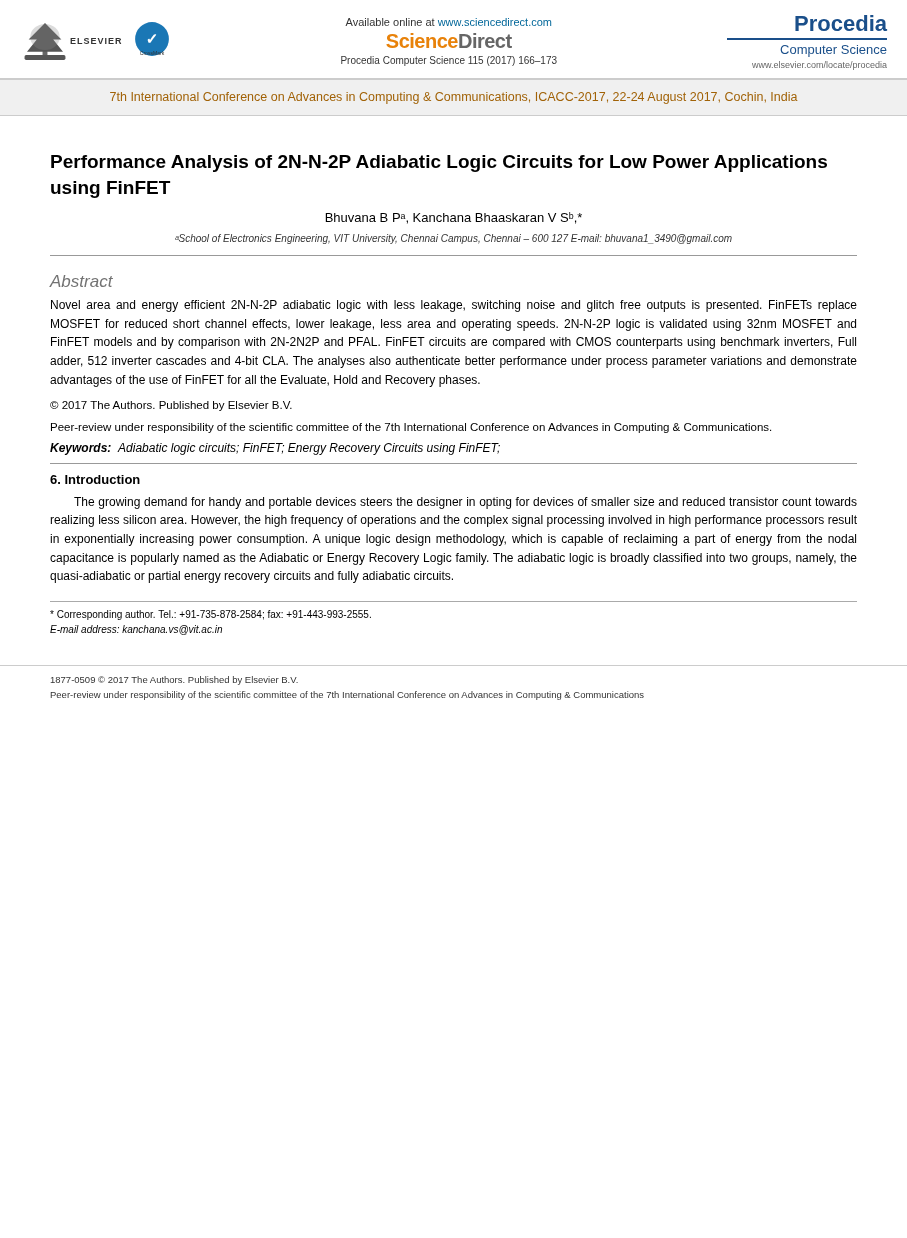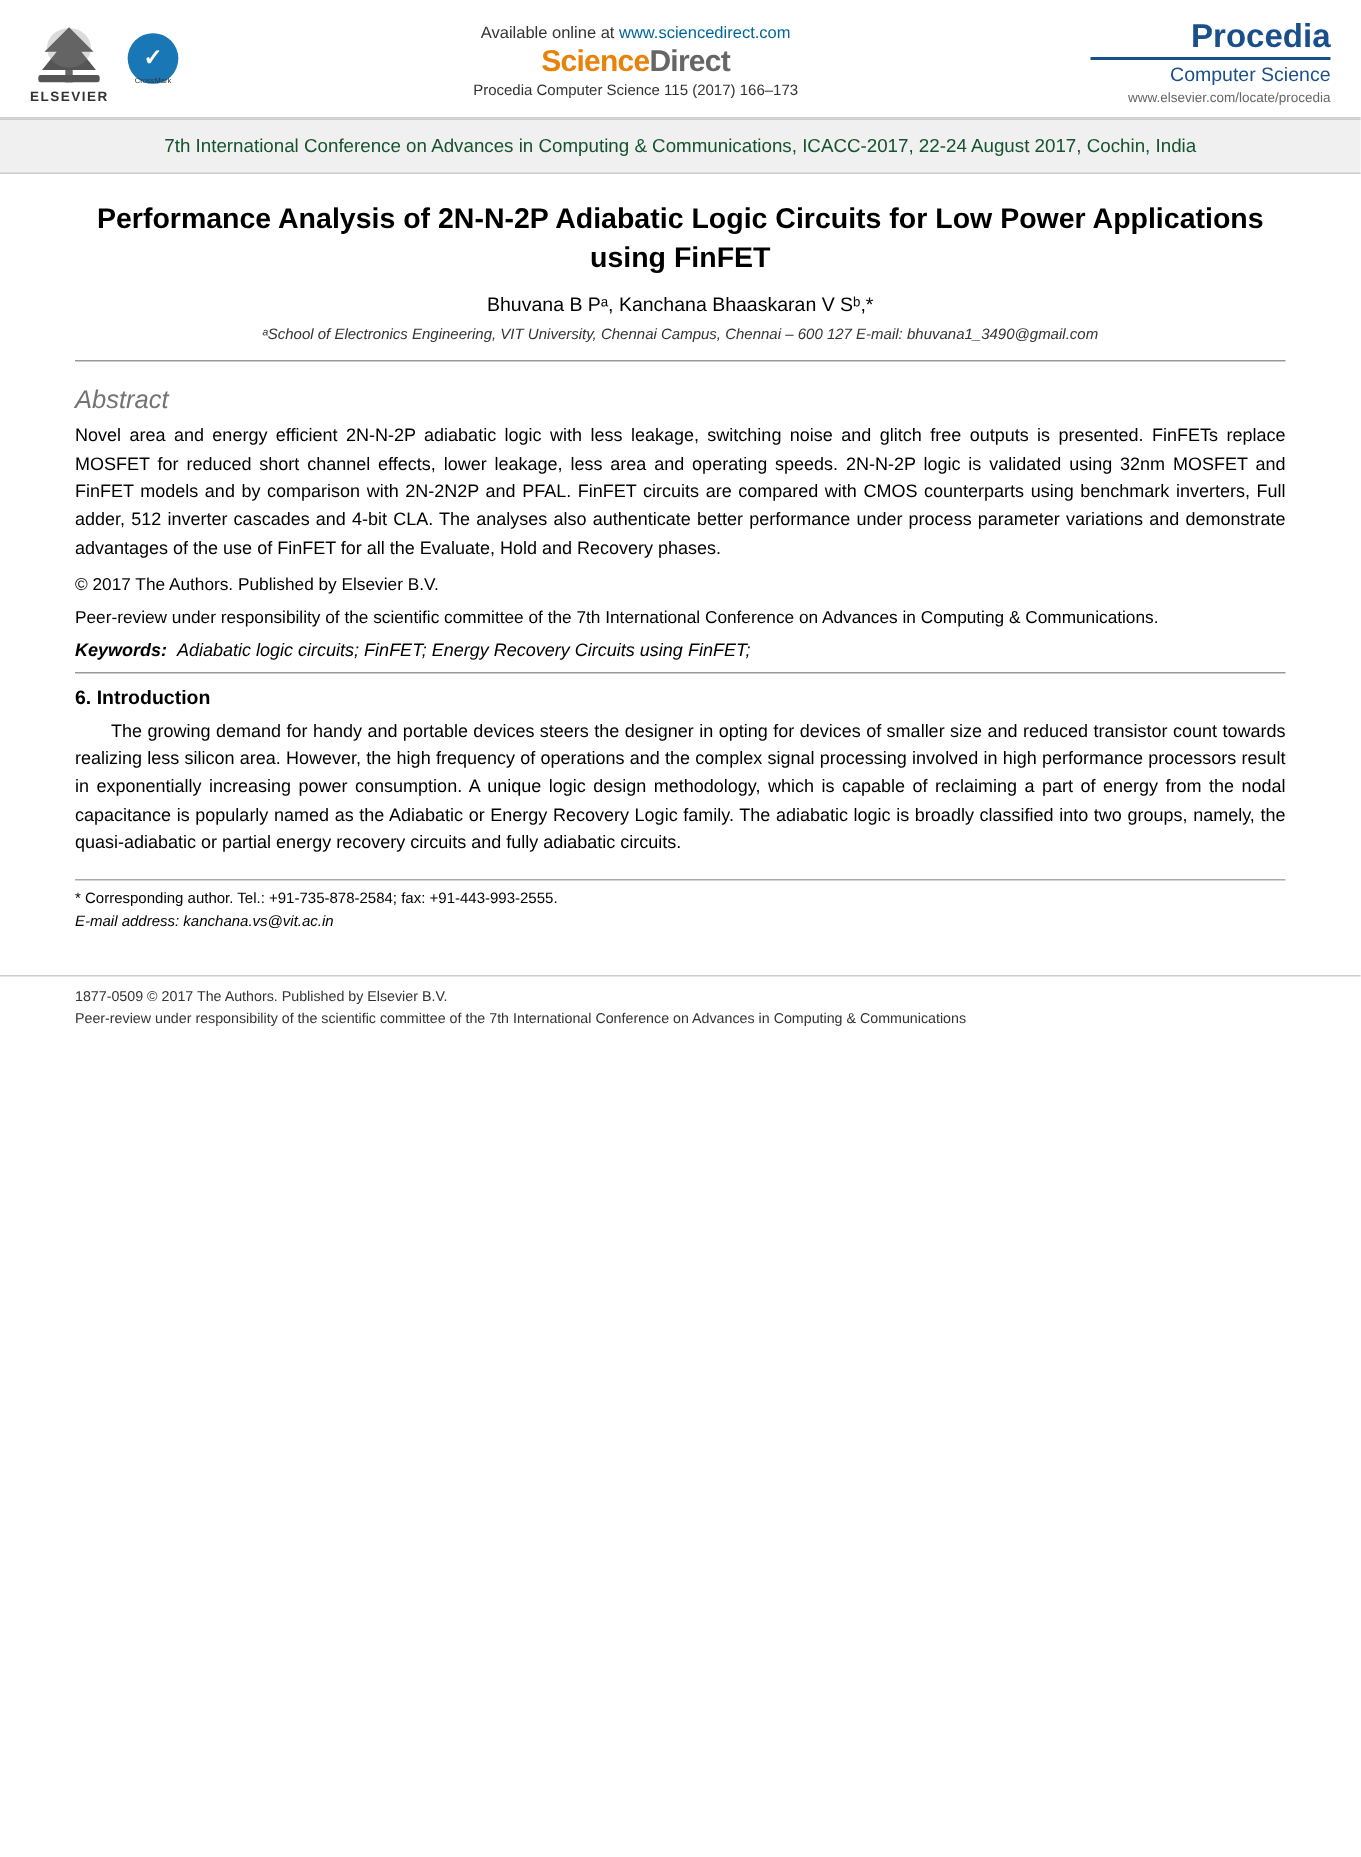--- a/index.html
+++ b/index.html
@@ -97,35 +97,36 @@
     }
     
     .conference-band {
       background: #f0f0f0;
       border-top: 1px solid #ccc;
       border-bottom: 1px solid #ccc;
       text-align: center;
       padding: 8px 40px;
       font-size: 12.5px;
       font-family: Arial, sans-serif;
-      color: #14532d;
+      color: #a16207;
       line-height: 1.5;
     }
     
     .main-content {
       padding: 18px 50px 10px 50px;
     }
     .paper-title {
-      text-align: center;
+      text-align: left;
       font-size: 19px;
       font-weight: bold;
       font-family: Arial, sans-serif;
       color: #000;
       line-height: 1.35;
       margin-bottom: 10px;
+      margin-top: 15px;
     }
     .authors {
       text-align: center;
       font-size: 13px;
       font-family: Arial, sans-serif;
       color: #000;
       margin-bottom: 6px;
     }
     .affiliations {
       text-align: center;
@@ -211,21 +212,20 @@
       margin-top: 18px;
       padding: 6px 50px;
       font-size: 9.5px;
       font-family: Arial, sans-serif;
       color: #333;
       line-height: 1.6;
     }
     
     .elsevier-wrapper {
       display: flex;
-      flex-direction: column;
       align-items: center;
       justify-content: flex-end;
     }
   </style>
 </head>
 <body>
 
 <div class="page">
 
   <div class="header">

